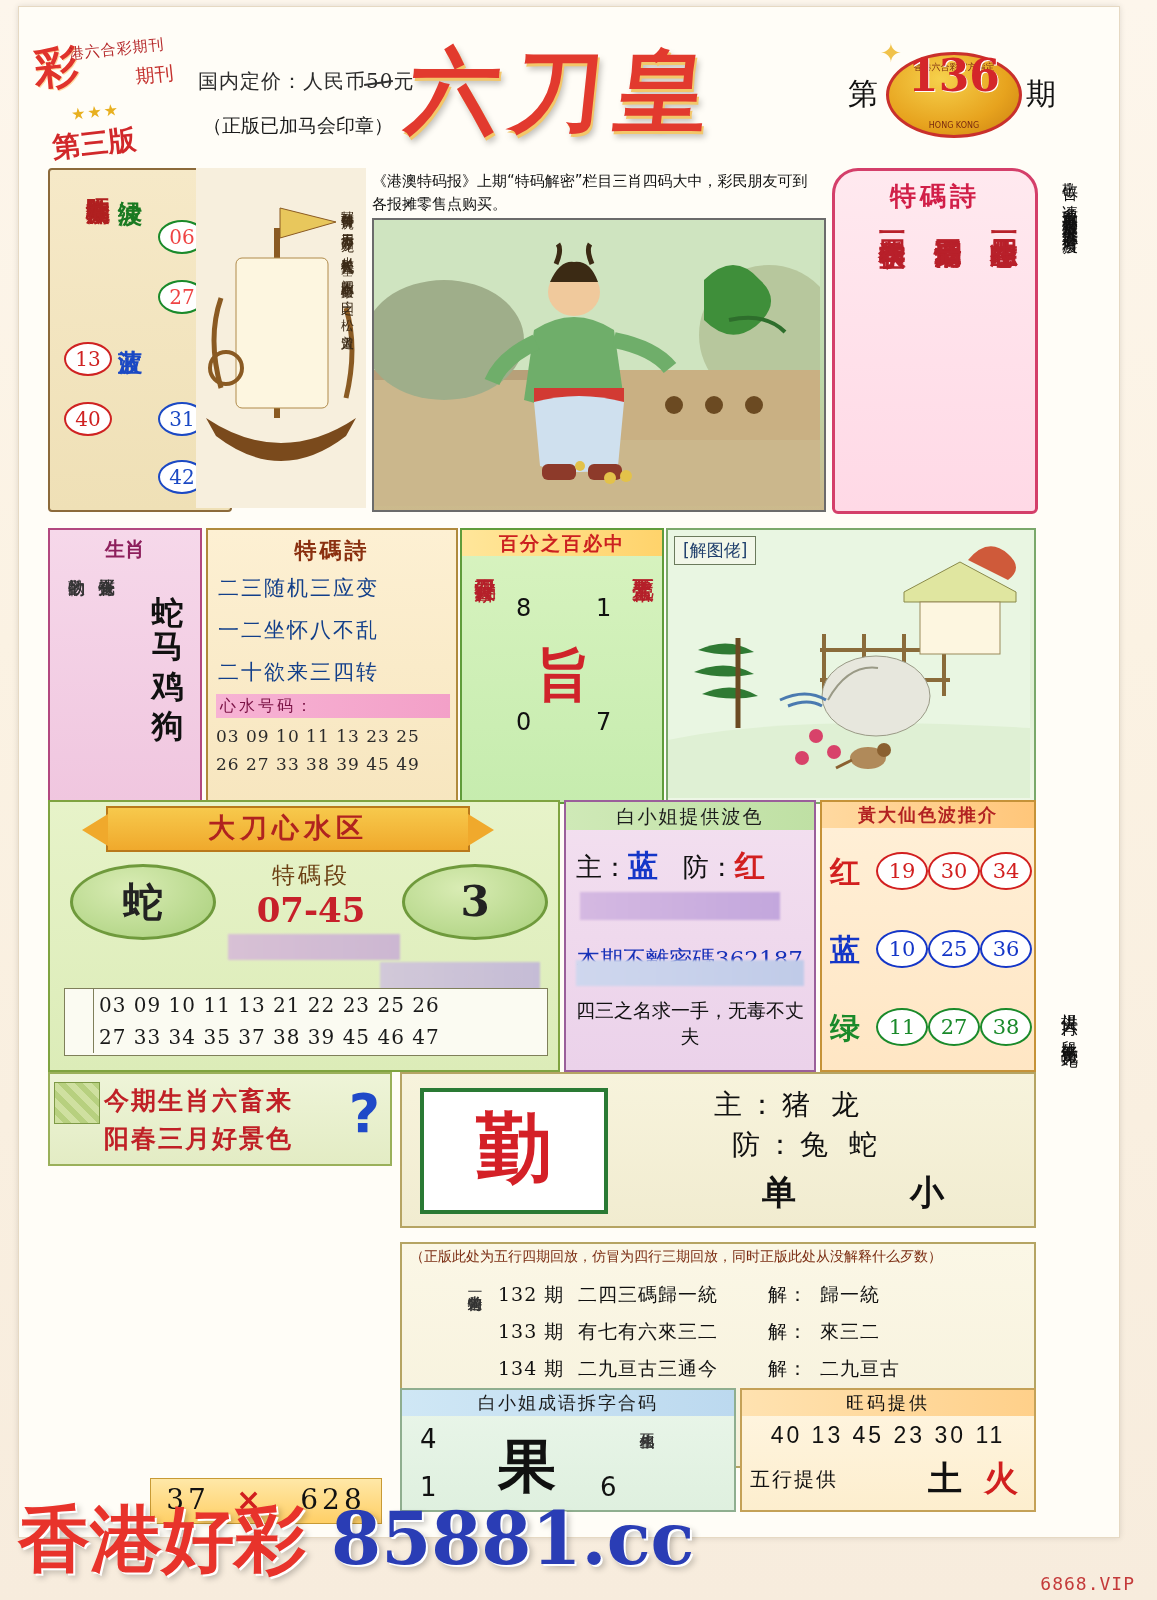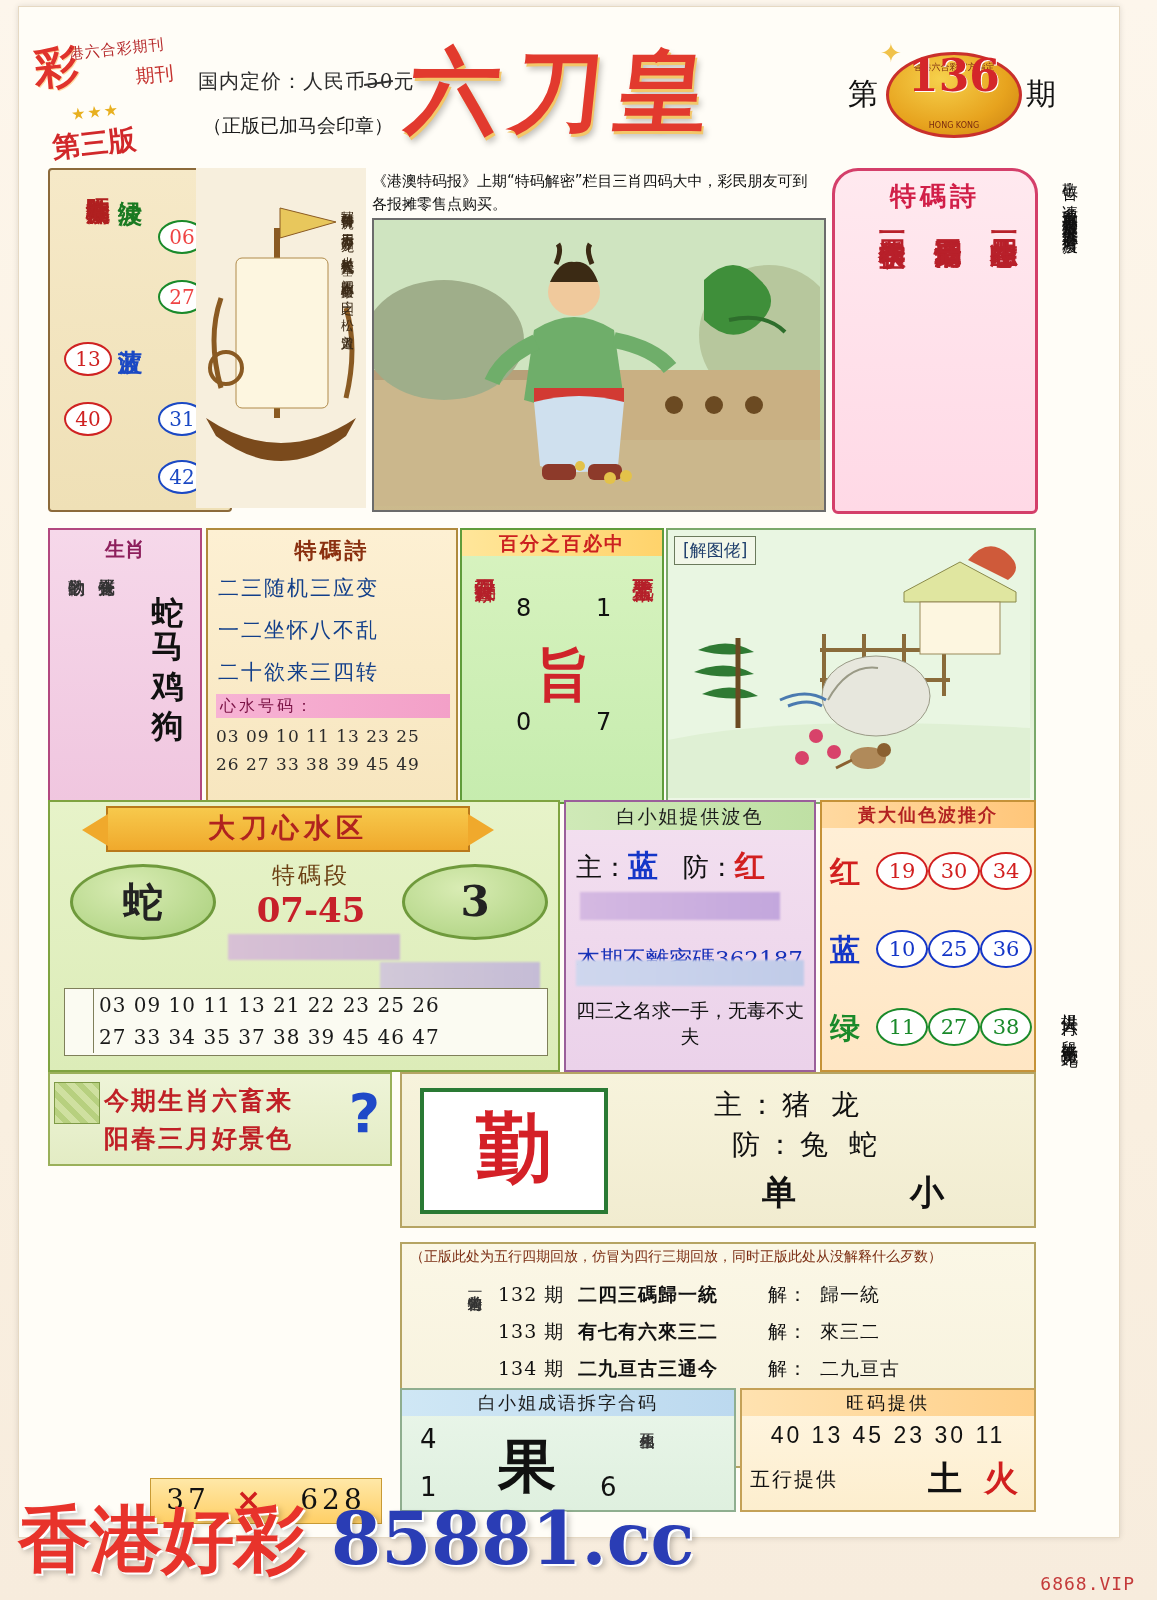--- a/index.html
+++ b/index.html
@@ -347,21 +347,21 @@
   .boxK{
     position:absolute;left:352px;top:158px;width:632px;height:222px;
     background:linear-gradient(180deg,#fbf7e6,#f6f1db);border:2px solid #b5a463;margin-top:12px;
   }
   .boxK .note{position:absolute;left:8px;top:4px;width:616px;font-size:14px;color:#7a2b10;}
   .boxK .side{position:absolute;left:56px;top:40px;width:26px;height:168px;font-size:15px;color:#333;line-height:1.3;}
   .boxK .hist{position:absolute;left:96px;top:32px;width:520px;}
   .boxK .hist .r{font-size:19px;color:#111;line-height:1.95;letter-spacing:1px;
     font-family:"DejaVu Serif","Liberation Serif",serif;}
   .boxK .hist .r .q{display:inline-block;width:80px;}
-  .boxK .hist .r .txt{display:inline-block;width:190px;font-weight:bold;}
+  .boxK .hist .r .txt{display:inline-block;width:190px;}
   .boxK .hist .r .jie{display:inline-block;width:52px;}
 
   
   .bot{position:absolute;left:48px;top:1388px;width:984px;height:132px;}
   .botL{
     position:absolute;left:352px;top:0;width:332px;height:120px;
     background:linear-gradient(180deg,#eaf6ea,#dff0df);border:2px solid #8fae8f;
   }
   .botL .t{position:absolute;left:0;right:0;top:0;height:26px;line-height:26px;text-align:center;
     background:linear-gradient(90deg,#cfe7f5,#bcd9ef);font-size:18px;color:#1a1a1a;letter-spacing:2px;}

